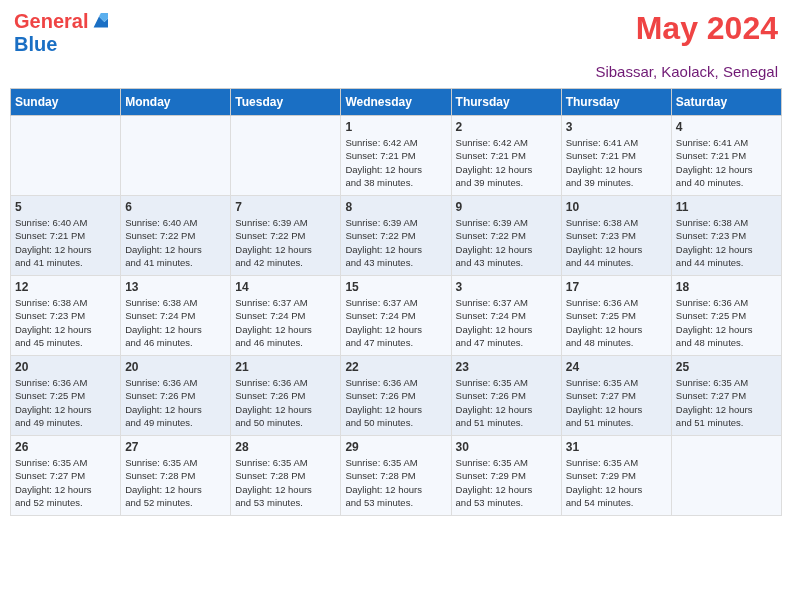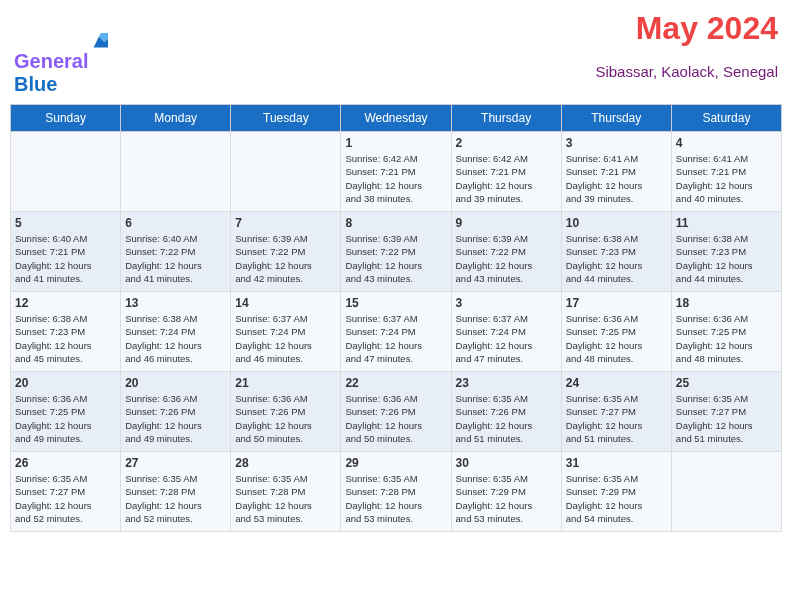--- a/index.html
+++ b/index.html
@@ -22,22 +22,21 @@
       flex-direction: column;
       align-items: flex-start;
     }
     .logo-text {
       display: flex;
       align-items: center;
     }
     .logo-general {
       font-size: 20px;
       font-weight: bold;
-      color: #8b5cf6;
-      margin-top: 40px;
+      color: #ef4444;
     }
     .logo-blue {
       font-size: 20px;
       font-weight: bold;
       color: #1a6fc4;
       text-align: right;
     }
     .logo-icon {
       width: 18px;
       height: 18px;
@@ -58,23 +57,23 @@
     }
     table {
       width: 100%;
       border-collapse: collapse;
       table-layout: fixed;
     }
     thead tr th {
       background-color: #1a6fc4;
       color: #fff;
       font-size: 12px;
-      font-weight: normal;
+      font-weight: bold;
       padding: 6px 4px;
-      text-align: center;
+      text-align: left;
       border: 1px solid #ccc;
     }
     tbody tr td {
       vertical-align: top;
       border: 1px solid #ddd;
       padding: 4px 4px;
       font-size: 10px;
       color: #333;
       height: 80px;
       background: #fff;

